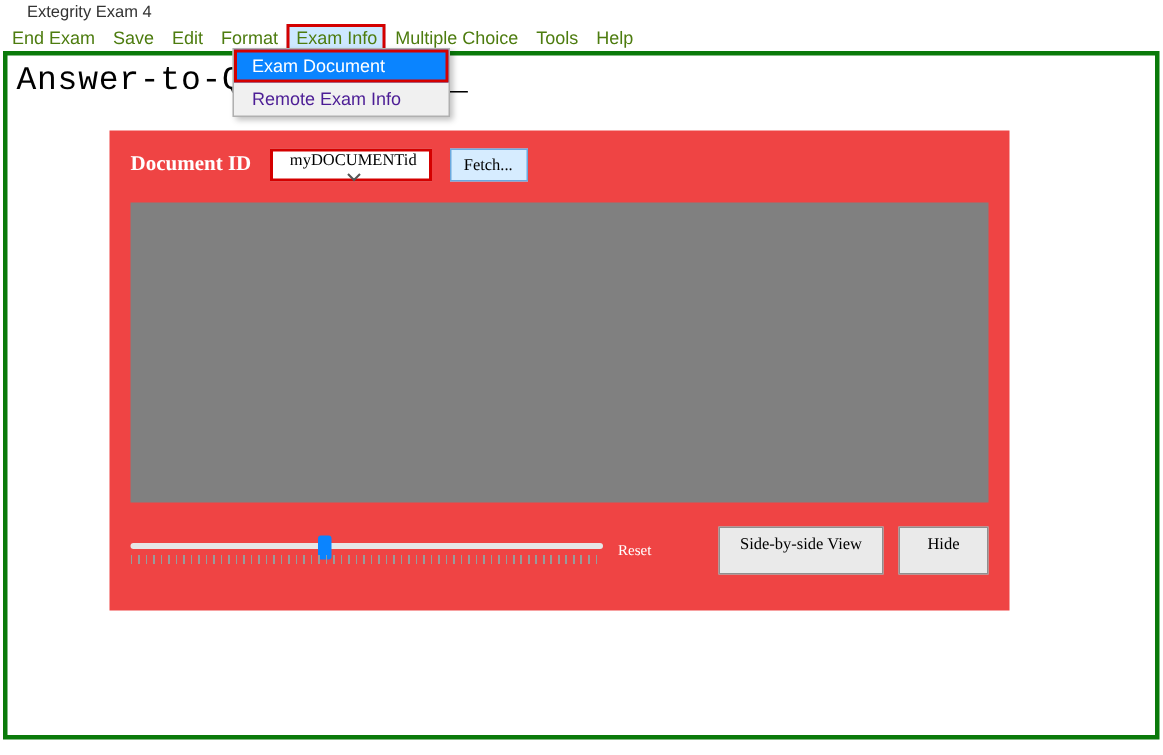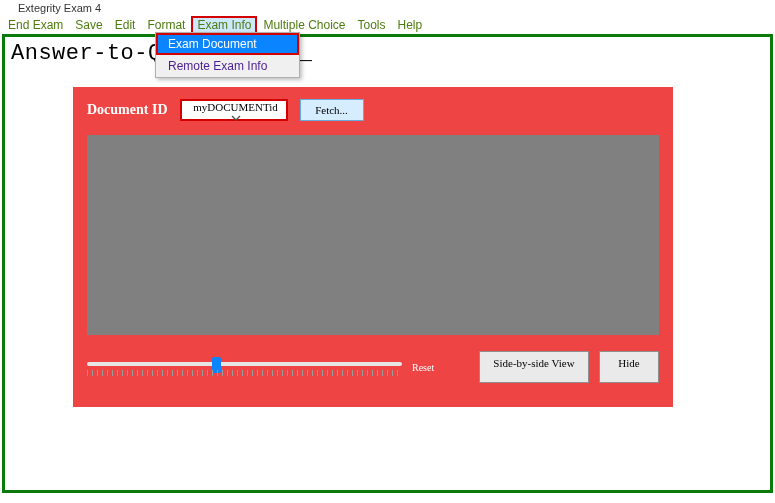--- a/index.html
+++ b/index.html
@@ -109,21 +109,21 @@
     height: 10px;
     display: inline-block;
   }
   .chev svg { display:block; }
   .fetch-btn {
     background: #d6ecff;
     border: 1px solid #6aa9de;
     color: #000;
     font-size: 11px;
     height: 22px;
-    width: 64px;
+    width: 52px;
     text-align: center;
     line-height: 20px;
     cursor: pointer;
   }
   .gray-area {
     margin-top: 14px;
     width: 100%;
     height: 200px;
     background: #808080;
   }

